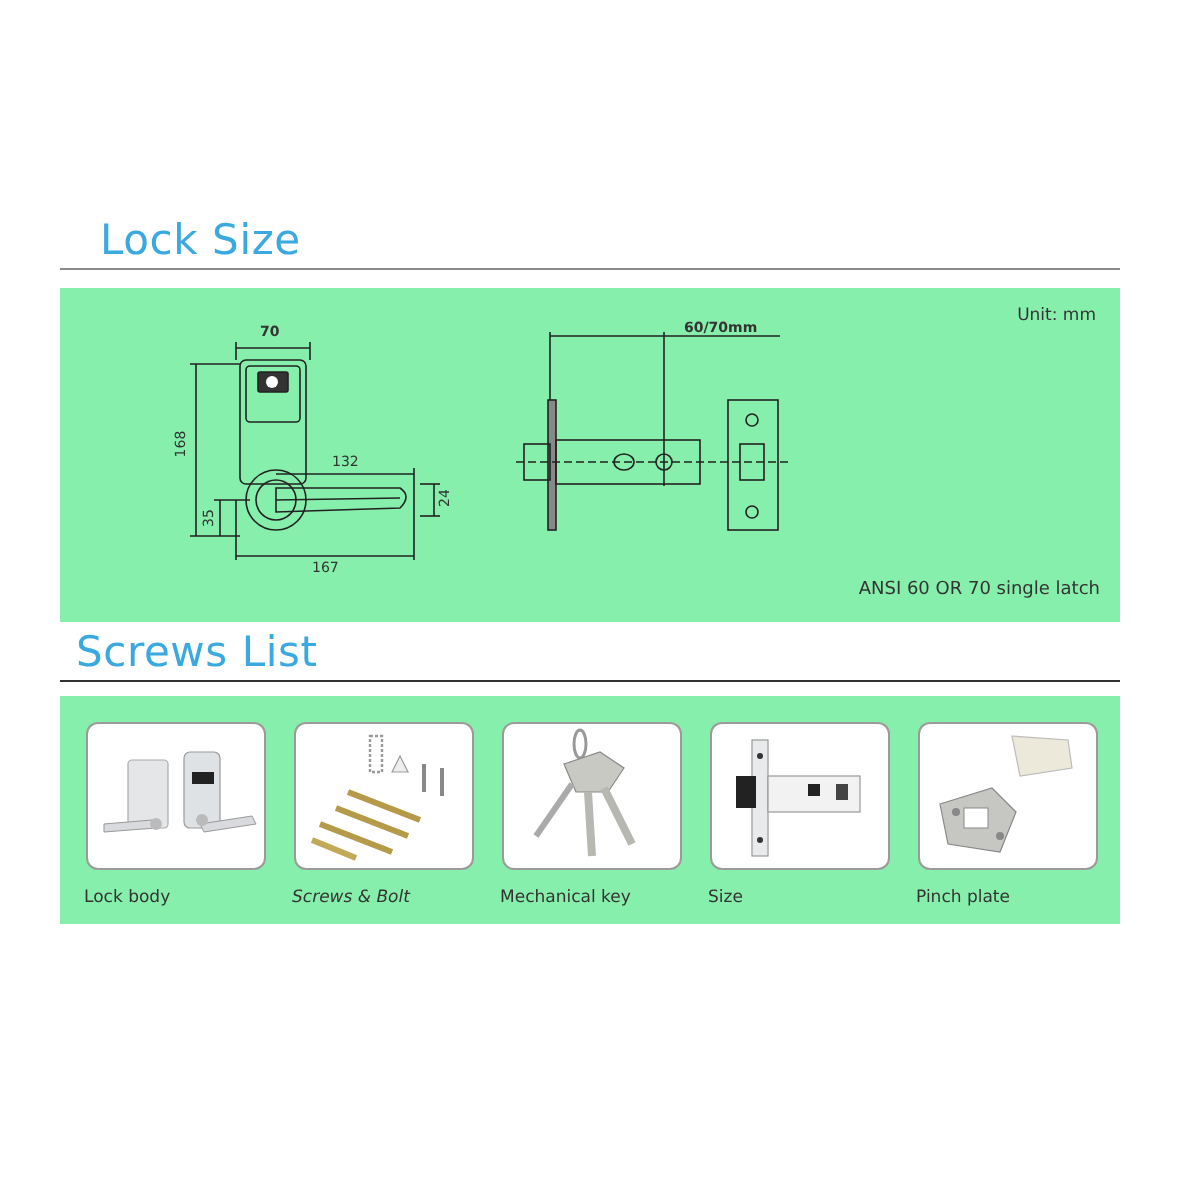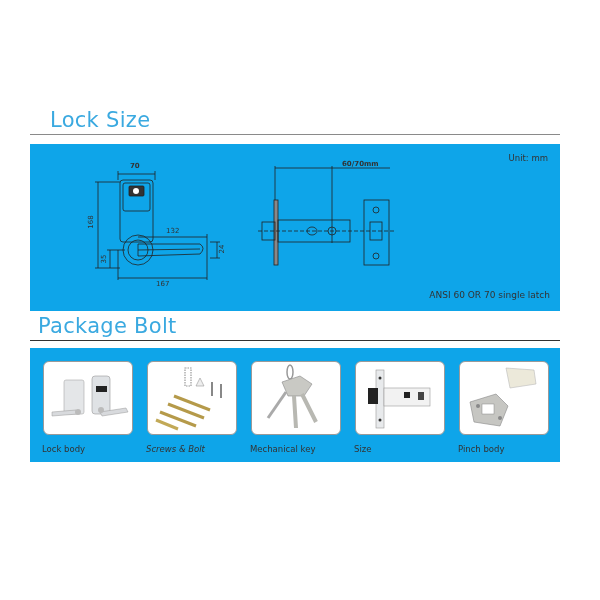--- a/index.html
+++ b/index.html
@@ -1,20 +1,20 @@
 <!DOCTYPE html>
 <html><head>
 <meta charset="utf-8">
 <style>
   html, body { margin:0; padding:0; }
   body { width:600px; height:600px; background:#ffffff; position:relative; overflow:hidden;
          font-family:"DejaVu Sans", sans-serif; color:#333; }
   .section-title { position:absolute; left:38px; font-size:21px; color:#3aa9e0; font-weight:normal; letter-spacing:0.3px; }
   .rule { position:absolute; left:30px; width:530px; height:1px; }
-  .panel { position:absolute; left:30px; width:530px; background:#0ea5e9; }
+  .panel { position:absolute; left:30px; width:530px; background:#86efac; }
   .small { position:absolute; font-size:8.5px; color:#333; }
   .card { position:absolute; top:361px; width:88px; height:72px; background:#fff; border:1px solid #9a9a9a; border-radius:6px; overflow:hidden; }
   .cap { position:absolute; top:444px; width:90px; text-align:left; font-size:8.5px; color:#333; }
   svg { position:absolute; left:0; top:0; }
 </style>
 </head>
 <body>
 
 <div class="section-title" style="top:108px;margin-left:12px;">Lock Size</div>
 <div class="rule" style="top:134px;background:#8a8a8a;"></div>
@@ -78,21 +78,21 @@
     <circle cx="82" cy="83" r="4"></circle>
     <line x1="8" y1="83" x2="145" y2="83" stroke-dasharray="4 2"></line>
     <rect x="114" y="52" width="25" height="65"></rect>
     <circle cx="126" cy="62" r="3"></circle>
     <circle cx="126" cy="108" r="3"></circle>
     <rect x="120" y="74" width="12" height="18"></rect>
   </svg>
   <div class="small" style="left:92px;top:12px;font-size:7px;">60/70mm</div>
 </div>
 
-<div class="section-title" style="top:314px;">Package Bolt</div>
+<div class="section-title" style="top:314px;">Screws List</div>
 <div class="rule" style="top:340px;background:#333;"></div>
 
 <div class="panel" style="top:348px;height:114px;"></div>
 
 <div class="card" style="left:43px;">
   <svg width="88" height="72" viewBox="0 0 88 72">
     <rect x="20" y="18" width="20" height="34" rx="2" fill="#e4e6e8" stroke="#aaa" stroke-width="0.6"></rect>
     <rect x="48" y="14" width="18" height="38" rx="3" fill="#dfe2e5" stroke="#999" stroke-width="0.6"></rect>
     <rect x="52" y="24" width="11" height="6" fill="#222"></rect>
     <path d="M8 50 L32 48 L34 52 L8 54 Z" fill="#d8dadd" stroke="#999" stroke-width="0.5"></path>
@@ -140,13 +140,13 @@
     <rect x="22" y="42" width="12" height="10" fill="#fff" stroke="#888" stroke-width="0.5"></rect>
     <circle cx="18" cy="44" r="2" fill="#888"></circle>
     <circle cx="40" cy="56" r="2" fill="#888"></circle>
   </svg>
 </div>
 
 <div class="cap" style="left:42px;">Lock body</div>
 <div class="cap" style="left:146px;font-style:italic;">Screws &amp; Bolt</div>
 <div class="cap" style="left:250px;">Mechanical key</div>
 <div class="cap" style="left:354px;">Size</div>
-<div class="cap" style="left:458px;">Pinch body</div>
+<div class="cap" style="left:458px;">Pinch plate</div>
 
 </body></html>

